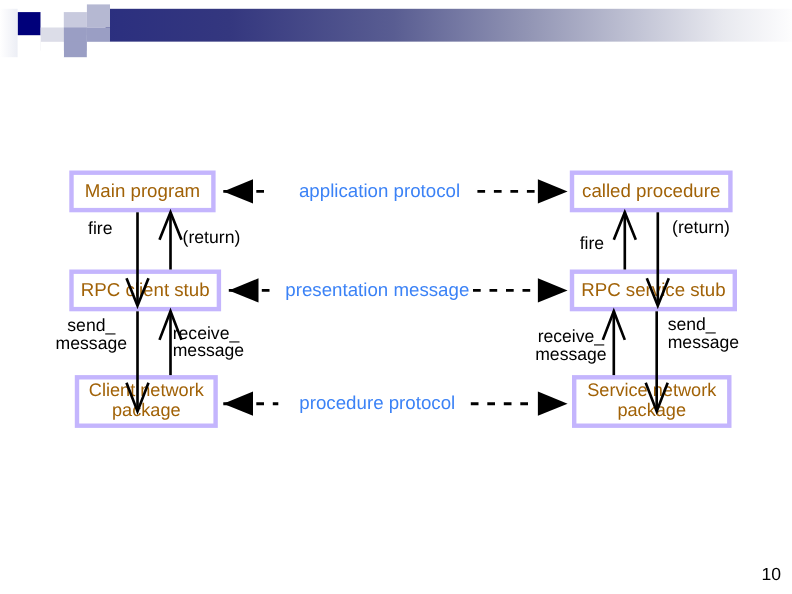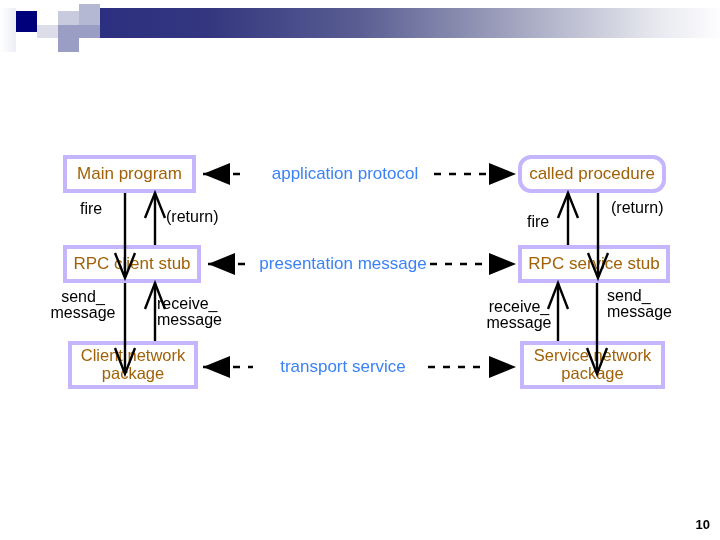--- a/index.html
+++ b/index.html
@@ -84,22 +84,22 @@
     top: 0;
     width: 720px;
     height: 540px;
     pointer-events: none;
   }
 
   #page-number {
     position: absolute;
     right: 10px;
     bottom: 8px;
-    font-size: 13px;
-    font-weight: bold;
+    font-size: 16px;
+    font-weight: normal;
     color: #000000;
   }
 </style>
 </head>
 <body>
 
 <div id="slide-header">
   <div class="band"></div>
   <div class="sq" style="left:16px; top:11px; width:21px; height:21px; background:#00007a;"></div>
   <div class="sq" style="left:37px; top:11px; width:21px; height:21px; background:#ffffff;"></div>
@@ -116,21 +116,21 @@
 
 <div id="diagram">
 
   <div class="node-box" style="left:63px; top:155px; width:133px; height:38px;">Main program</div>
 
   <div class="node-box" style="left:63px; top:245px; width:138px; height:38px;">RPC client stub</div>
 
   <div class="node-box two-line" style="left:68px; top:341px; width:130px; height:48px;">Client network
 package</div>
 
-  <div class="node-box" style="left:518px; top:155px; width:148px; height:38px;border-radius:13px;">called procedure</div>
+  <div class="node-box" style="left:518px; top:155px; width:148px; height:38px;">called procedure</div>
 
   <div class="node-box" style="left:518px; top:245px; width:152px; height:38px;">RPC service stub</div>
 
   <div class="node-box two-line" style="left:520px; top:341px; width:145px; height:48px;">Service network
 package</div>
 
   <svg class="svg-layer" viewBox="0 0 720 540" xmlns="http://www.w3.org/2000/svg">
     <defs>
       <marker id="ahD" markerWidth="14" markerHeight="14" refX="1.5" refY="11.5" orient="0" markerUnits="userSpaceOnUse">
         <path d="M -6 -2 L 1.5 11.5 L 9 -2" fill="none" stroke="#000" stroke-width="2.4"></path>
@@ -216,17 +216,17 @@
   <div class="edge-label" style="left:480px; top:299px; text-align:center; width:78px;">receive_
 message</div>
 
   <div class="edge-label" style="left:607px; top:288px;">send_
 message</div>
 
   <div class="proto-label" style="left:255px; top:165px; width:180px;">application protocol</div>
 
   <div class="proto-label" style="left:253px; top:255px; width:180px;">presentation message</div>
 
-  <div class="proto-label" style="left:258px; top:358px; width:170px;">transport service</div>
+  <div class="proto-label" style="left:258px; top:358px; width:170px;">procedure protocol</div>
 
 </div>
 
 <div id="page-number">10</div>
 
 </body></html>

